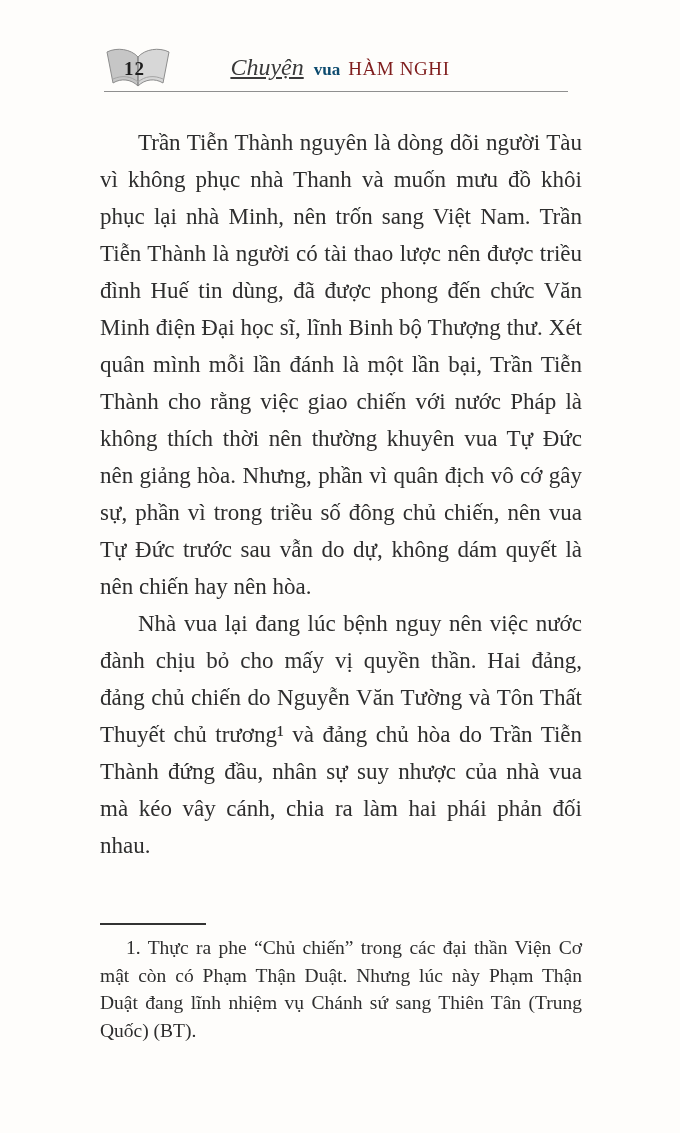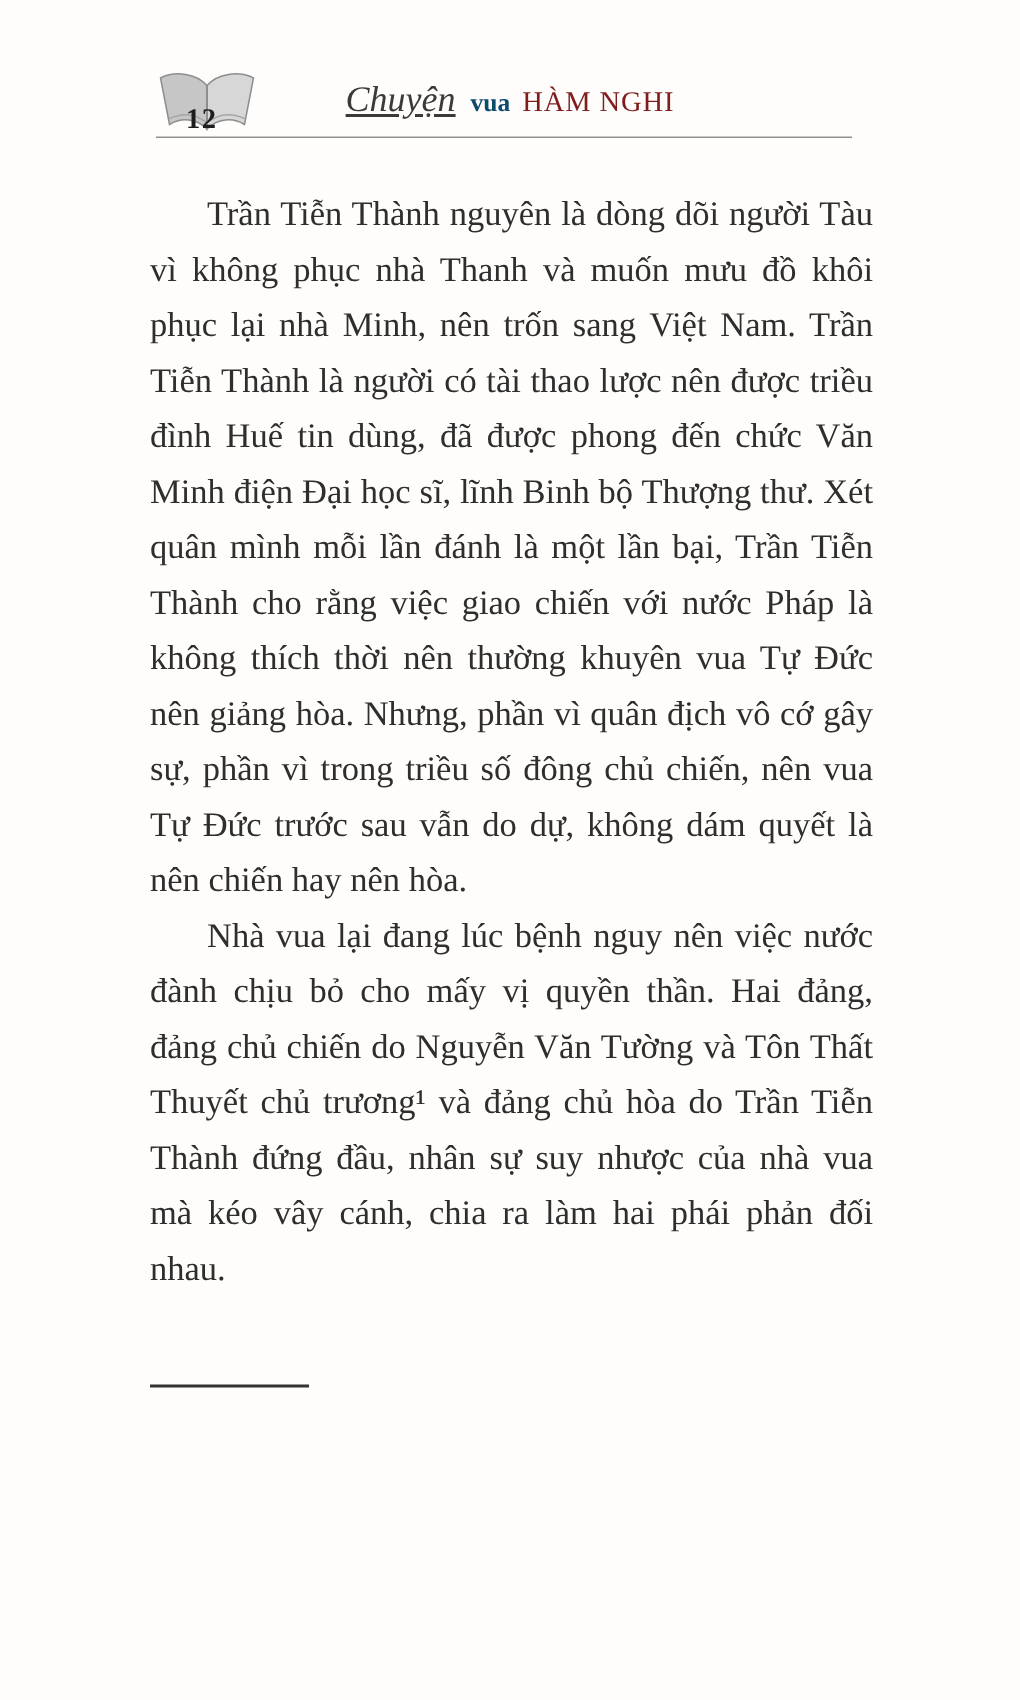--- a/index.html
+++ b/index.html
@@ -27,21 +27,21 @@
     height: 50px;
   }
   .book-svg {
     position: absolute;
     left: 0;
     top: 2px;
   }
   .page-number {
     position: absolute;
     left: 20px;
-    top: 25px;
+    top: 14px;
     font-weight: bold;
     font-size: 19px;
     color: #1e1e1e;
     letter-spacing: 1px;
   }
   .running-title {
     position: absolute;
     left: 100px;
     right: 100px;
     top: 54px;
@@ -132,14 +132,15 @@
   </div>
 
   <div class="header-rule"></div>
 
   <main class="body-text">
     <p>Trần Tiễn Thành nguyên là dòng dõi người Tàu vì không phục nhà Thanh và muốn mưu đồ khôi phục lại nhà Minh, nên trốn sang Việt Nam. Trần Tiễn Thành là người có tài thao lược nên được triều đình Huế tin dùng, đã được phong đến chức Văn Minh điện Đại học sĩ, lĩnh Binh bộ Thượng thư. Xét quân mình mỗi lần đánh là một lần bại, Trần Tiễn Thành cho rằng việc giao chiến với nước Pháp là không thích thời nên thường khuyên vua Tự Đức nên giảng hòa. Nhưng, phần vì quân địch vô cớ gây sự, phần vì trong triều số đông chủ chiến, nên vua Tự Đức trước sau vẫn do dự, không dám quyết là nên chiến hay nên hòa.</p>
     <p>Nhà vua lại đang lúc bệnh nguy nên việc nước đành chịu bỏ cho mấy vị quyền thần. Hai đảng, đảng chủ chiến do Nguyễn Văn Tường và Tôn Thất Thuyết chủ trương¹ và đảng chủ hòa do Trần Tiễn Thành đứng đầu, nhân sự suy nhược của nhà vua mà kéo vây cánh, chia ra làm hai phái phản đối nhau.</p>
   </main>
 
   <div class="footnote-rule"></div>
+  <p class="footnote">1. Thực ra phe “Chủ chiến” trong các đại thần Viện Cơ mật còn có Phạm Thận Duật. Nhưng lúc này Phạm Thận Duật đang lĩnh nhiệm vụ Chánh sứ sang Thiên Tân (Trung Quốc) (BT).</p>
 
 </div>
 
 </body></html>

